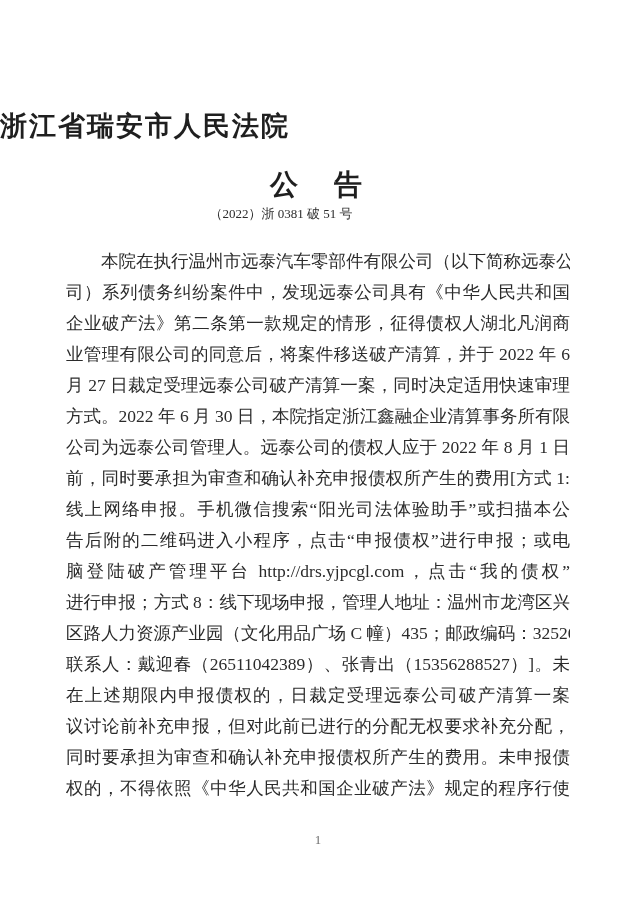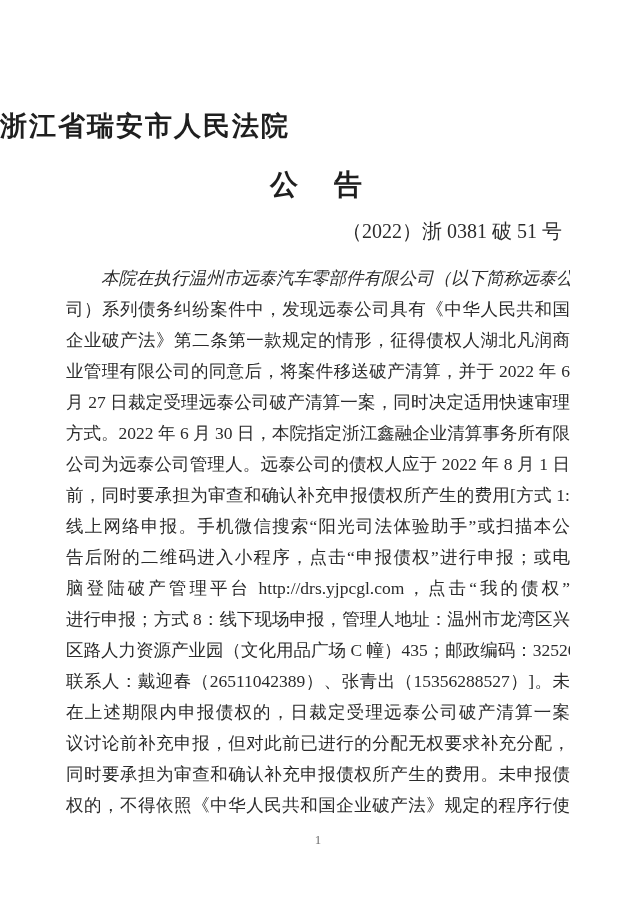--- a/index.html
+++ b/index.html
@@ -32,45 +32,44 @@
     margin: 0;
     margin-top: 27px;
     text-align: center;
     font-size: 28px;
     line-height: 32px;
     font-weight: bold;
     letter-spacing: 4px;
     color: #1f1f1f;
   }
   .case-number {
-    margin-top: 19px;
+    margin-top: 2px;
     padding-right: 74px;
-    text-align: right;
-    font-size: 20px;
+    text-align: center;
+    font-size: 13px;
     line-height: 22px;
     color: #2b2b2b;
   }
   .doc-body {
     margin-top: 21px;
     margin-left: 66px;
     width: 504px;
   }
   .body-line {
     height: 31px;
     line-height: 31px;
     font-size: 17.5px;
     white-space: nowrap;
     overflow: hidden;
     text-align: justify;
     text-align-last: justify;
     color: #2b2b2b;
   }
   .body-line.indent {
     text-indent: 2em;
-    font-style: italic;
   }
   .page-number {
     position: absolute;
     left: 0;
     right: 0;
     top: 832px;
     text-align: center;
     font-size: 13px;
     color: #6e6e6e;
   }

